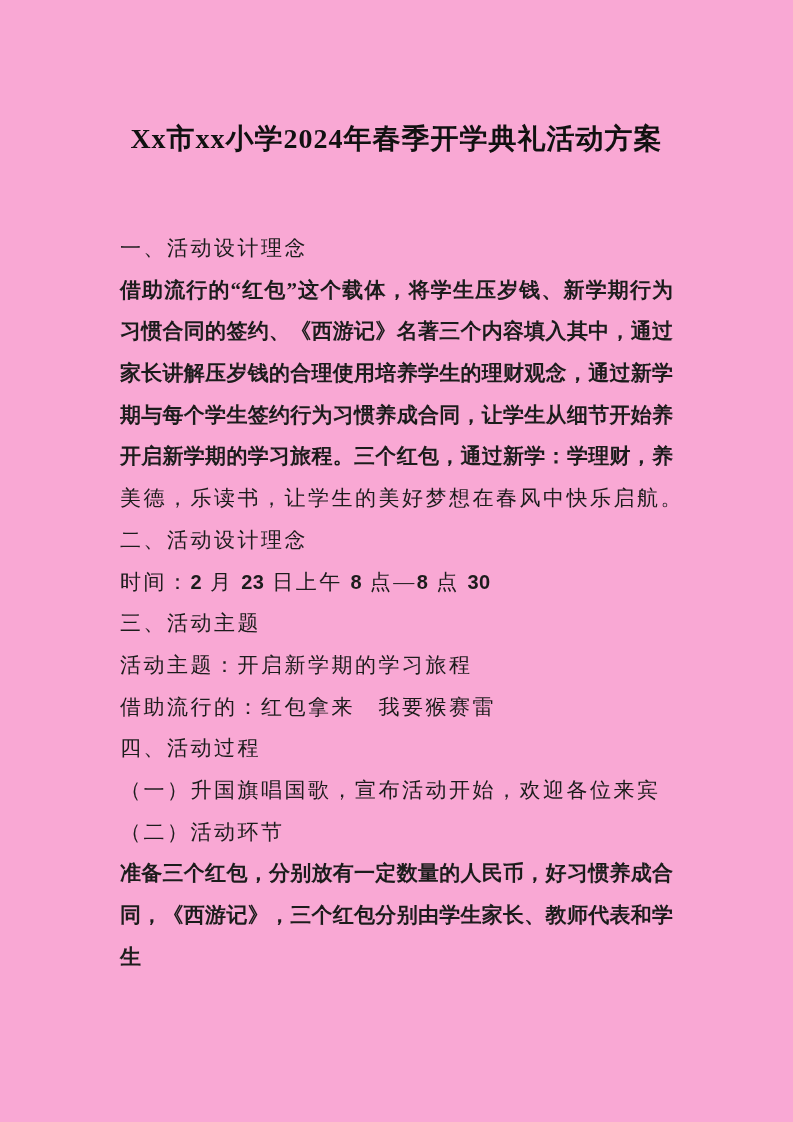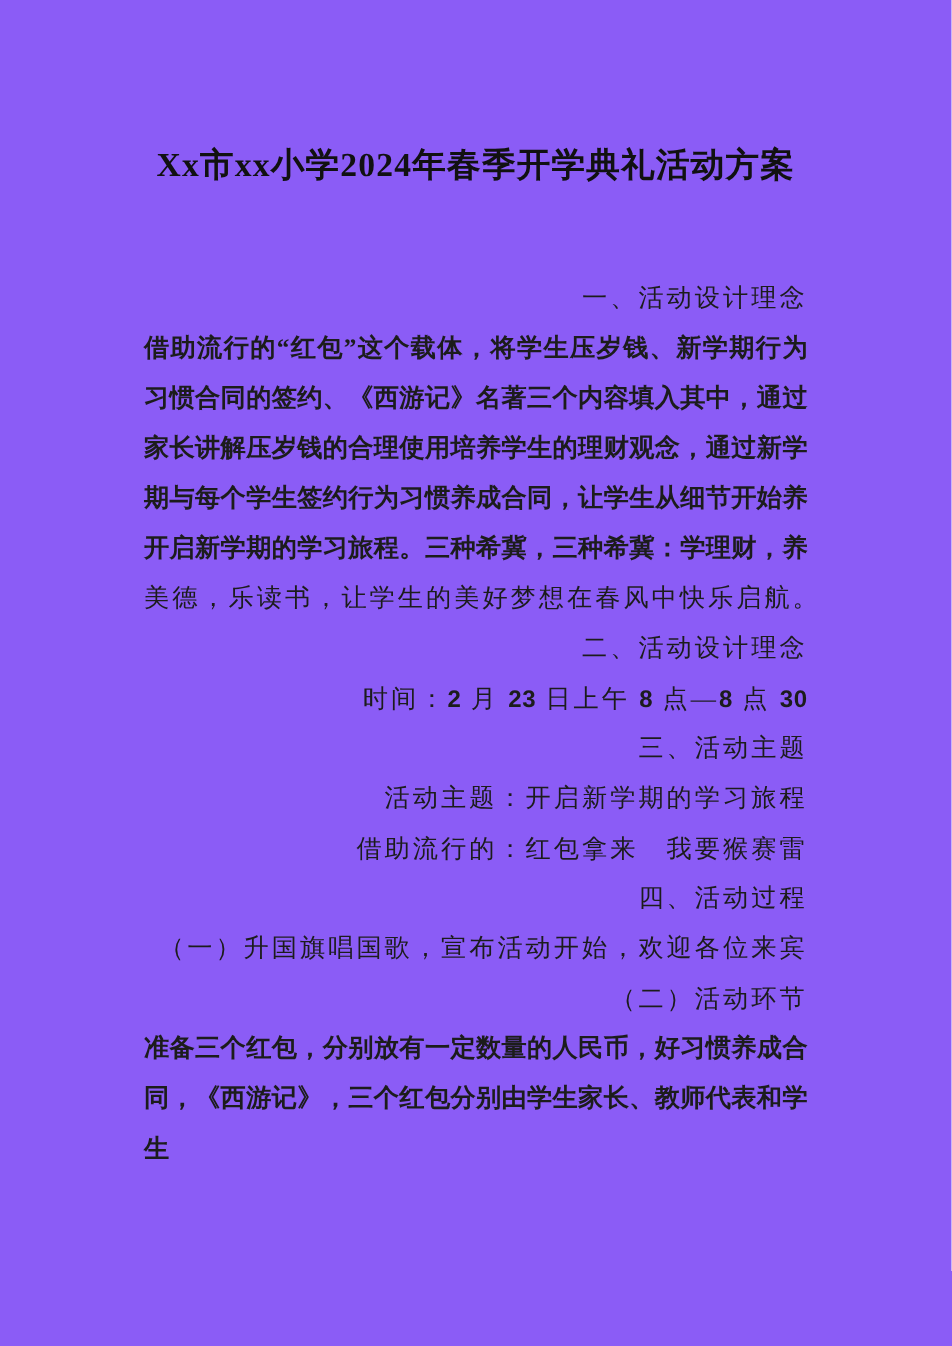--- a/index.html
+++ b/index.html
@@ -4,21 +4,21 @@
 <style>
   html, body {
     margin: 0;
     padding: 0;
     background: #ffffff;
   }
   .page {
     position: relative;
     width: 793px;
     height: 1122px;
-    background: #8b5cf6;
+    background: #f9a8d4;
     box-sizing: border-box;
     padding: 120px 120px 0 120px;
     color: #1c1c1c;
     font-family: "Liberation Serif", "DejaVu Serif", serif;
     overflow: hidden;
   }
   .doc-title {
     font-size: 28px;
     font-weight: 700;
     line-height: 38px;
@@ -29,21 +29,21 @@
   }
   .doc-body {
     margin-top: 70px;
   }
   .line {
     height: 41.7px;
     line-height: 41.7px;
     font-size: 21px;
     letter-spacing: 2.5px;
     white-space: nowrap;
-    text-align: right;
+    text-align: left;
   }
   .line.justify {
     letter-spacing: 0;
     white-space: normal;
     text-align: justify;
     text-align-last: justify;
     font-weight: bold;
   }
   .num {
     font-family: "Liberation Sans", "DejaVu Sans", sans-serif;
@@ -56,21 +56,21 @@
 <body>
 
 <div class="page">
   <div class="doc-title">Xx市xx小学2024年春季开学典礼活动方案</div>
   <div class="doc-body" id="doc-body">
       <div class="line">一、活动设计理念</div>
       <div class="line justify">借助流行的“红包”这个载体，将学生压岁钱、新学期行为</div>
       <div class="line justify">习惯合同的签约、《西游记》名著三个内容填入其中，通过</div>
       <div class="line justify">家长讲解压岁钱的合理使用培养学生的理财观念，通过新学</div>
       <div class="line justify">期与每个学生签约行为习惯养成合同，让学生从细节开始养</div>
-      <div class="line justify">开启新学期的学习旅程。三种希冀，三种希冀：学理财，养</div>
+      <div class="line justify">开启新学期的学习旅程。三个红包，通过新学：学理财，养</div>
       <div class="line">美德，乐读书，让学生的美好梦想在春风中快乐启航。</div>
       <div class="line">二、活动设计理念</div>
       <div class="line">时间：<span class="num">2</span> 月 <span class="num">23</span> 日上午 <span class="num">8</span> 点—<span class="num">8</span> 点 <span class="num">30</span></div>
       <div class="line">三、活动主题</div>
       <div class="line">活动主题：开启新学期的学习旅程</div>
       <div class="line">借助流行的：红包拿来　我要猴赛雷</div>
       <div class="line">四、活动过程</div>
       <div class="line">（一）升国旗唱国歌，宣布活动开始，欢迎各位来宾</div>
       <div class="line">（二）活动环节</div>
       <div class="line justify">准备三个红包，分别放有一定数量的人民币，好习惯养成合</div>

